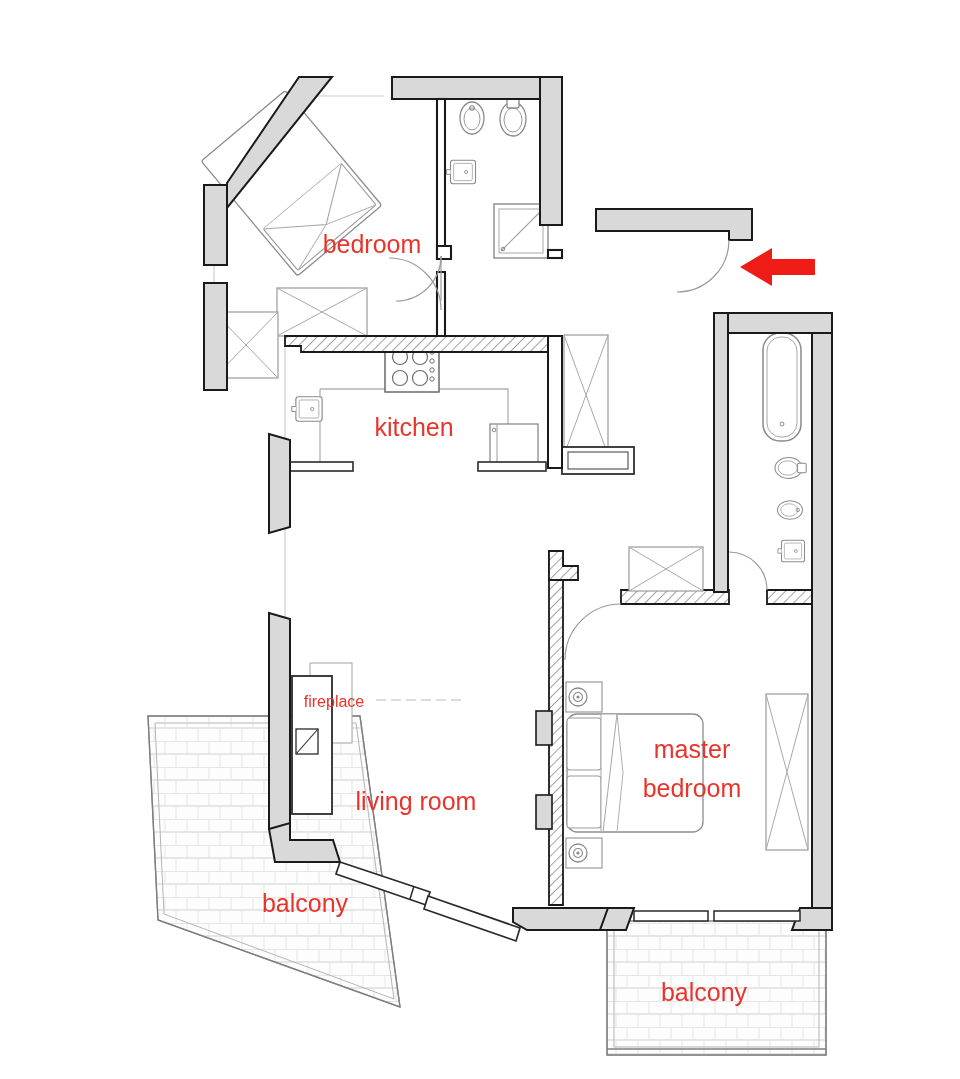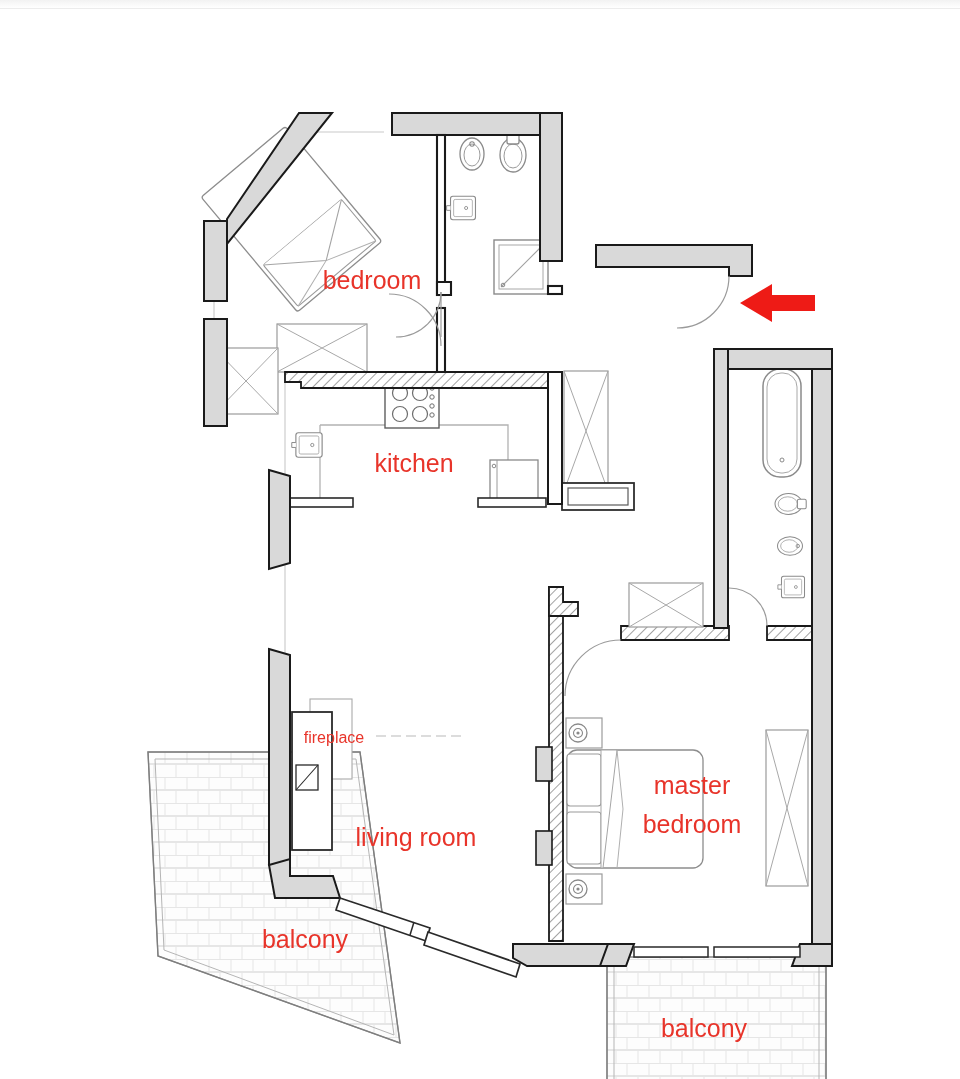--- a/index.html
+++ b/index.html
@@ -7,21 +7,21 @@
     width:960px;height:1079px;overflow:hidden;position:relative;
     font-family:"Liberation Sans", sans-serif;
   }
   #topband{position:absolute;left:0;top:0;width:960px;height:8px;
     background:linear-gradient(to bottom,#f2f2f2 0%,#fafafa 60%,#ffffff 100%);
     border-bottom:1px solid #ececec;}
   #bottomband{position:absolute;left:0;bottom:0;width:960px;height:12px;
     background:#111315;}
   #bottomfade{position:absolute;left:0;bottom:12px;width:960px;height:26px;
     background:linear-gradient(to bottom,#ffffff 0%,#f3f3f3 100%);}
-  #stage{position:absolute;left:0;top:0;width:960px;height:824px;margin-top:36px;}
+  #stage{position:absolute;left:0;top:0;width:960px;height:824px;}
   svg{display:block;}
   .rlabel{fill:#e8342a;font-family:"Liberation Sans",sans-serif;font-weight:400;}
   .rlabel-big{font-size:25px;}
   .rlabel-sm{font-size:16px;}
 </style>
 </head>
 <body>
 
 <div id="topband"></div>
 <div id="bottomfade"></div>

